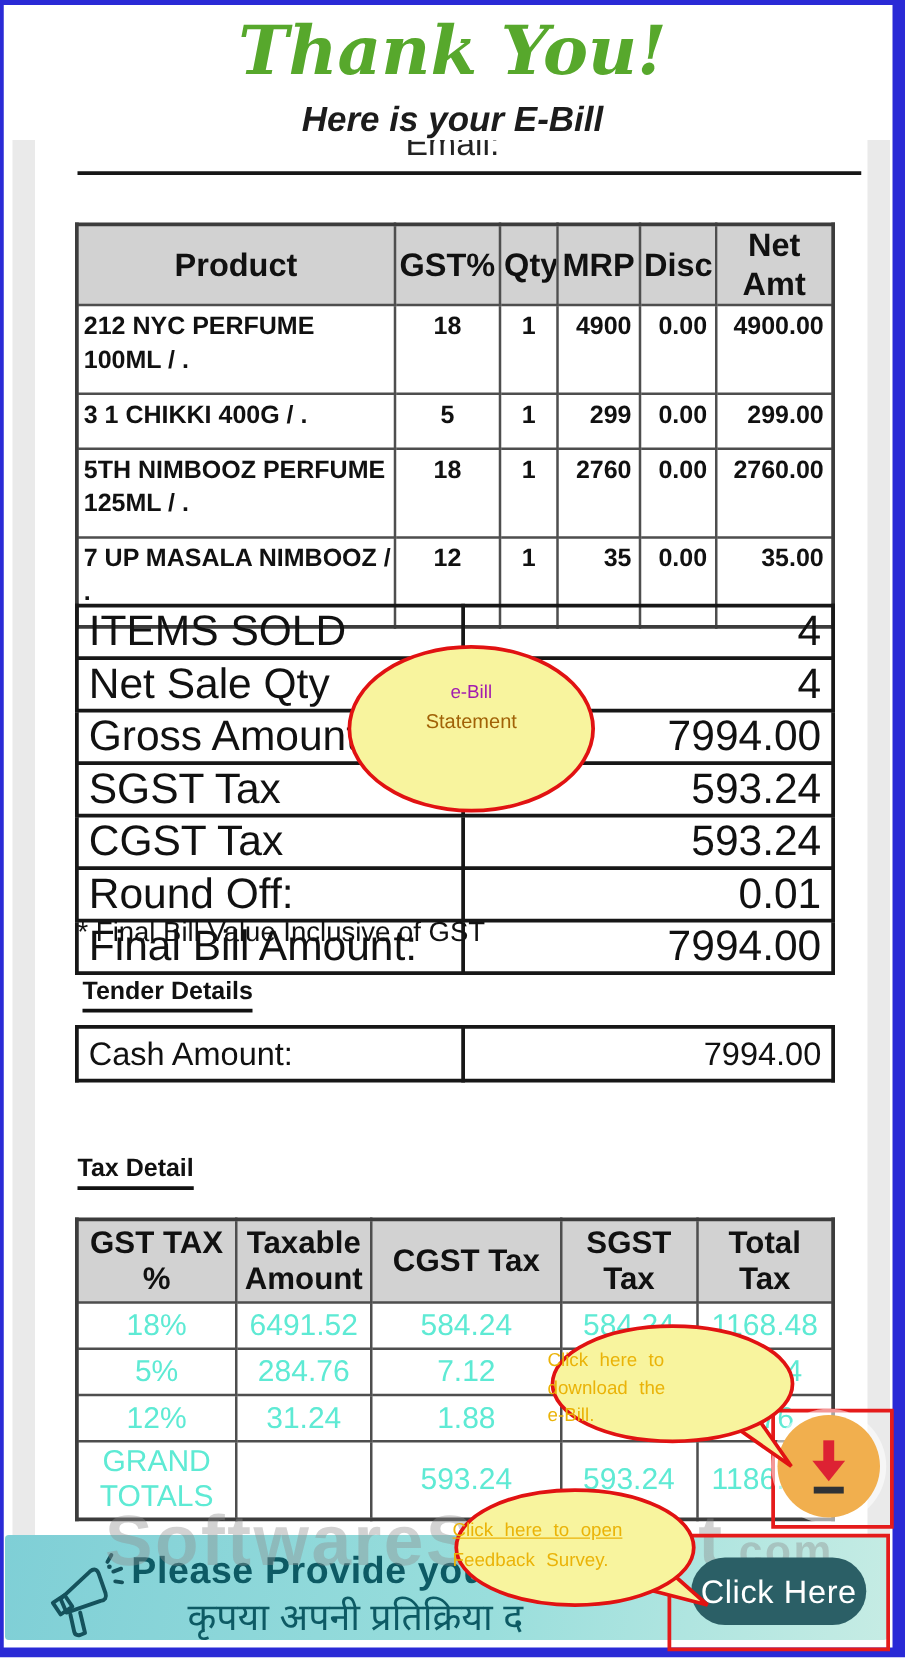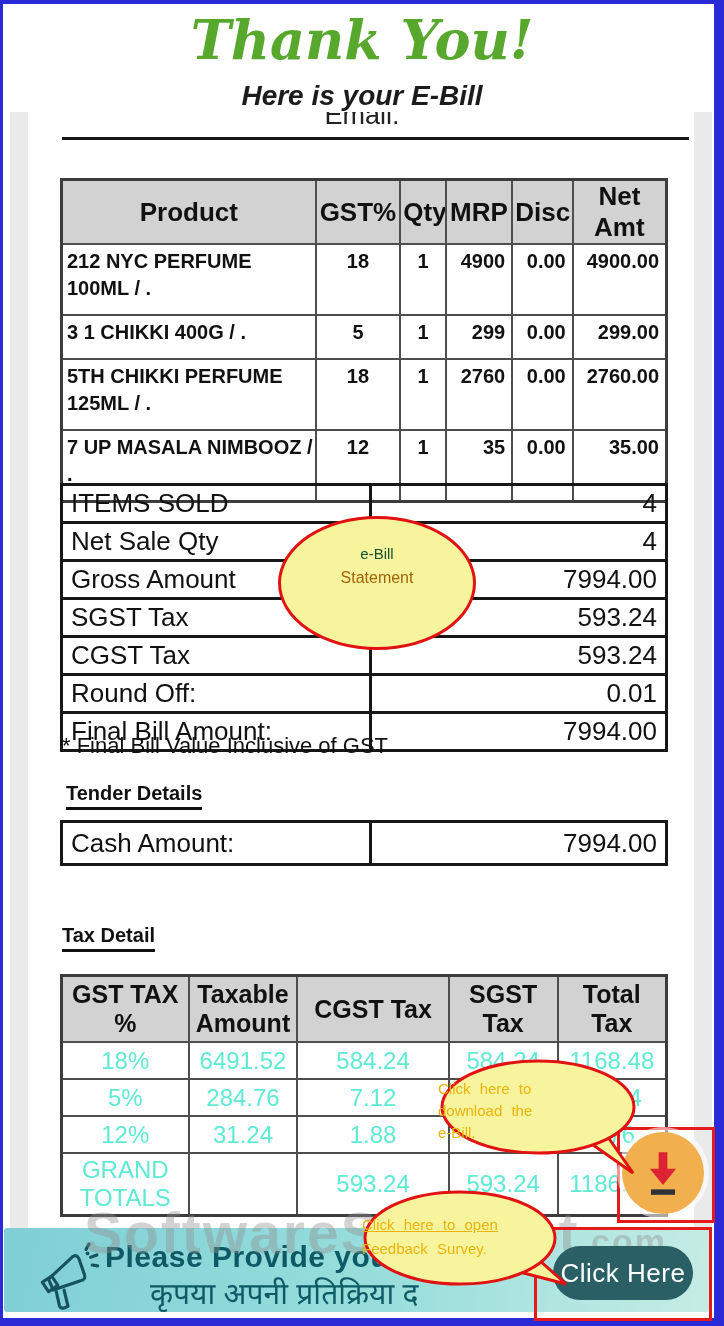--- a/index.html
+++ b/index.html
@@ -25,21 +25,21 @@
   .ptable th,.ptable td{border:2px solid #4e4e4e;overflow:hidden;}
   .ptable{border:3px solid #3c3c3c;}
   .ptable th{background:#d2d2d2;font-size:26px;font-weight:bold;color:#111;height:60px;padding:0 2px;}
   .ptable td{font-size:20px;font-weight:bold;color:#111;vertical-align:top;padding:3px 2px 12px 2px;line-height:1.35;}
   .ptable td.c{text-align:center;} .ptable td.r{text-align:right;padding-right:6px;}
   .ptable td.l{text-align:left;padding-left:4px;}
   .rh1{height:56px;} .rh2{height:36px;} .rh3{height:56px;} .rh4{height:54px;}
 
   
   .stable{left:60px;top:483px;width:608px;z-index:2;border:3px solid #171717;}
-  .stable td{border:3px solid #171717;font-size:26px;color:#111;height:35px;padding:0;}
+  .stable td{border:3px solid #171717;font-size:34px;color:#111;height:35px;padding:0;}
   .stable td.lab{padding-left:8px;text-align:left;}
   .stable td.val{padding-right:8px;text-align:right;}
   .note{left:62px;top:733px;font-size:22px;color:#111;z-index:2;}
   .secthead{font-size:20px;font-weight:bold;color:#111;border-bottom:3px solid #111;
             padding-bottom:2px;z-index:2;display:inline-block;}
   .tenderhead{left:66px;top:782px;}
   .ttable{left:60px;top:820px;width:608px;z-index:2;border:3px solid #171717;}
   .ttable td{border:3px solid #171717;font-size:26px;color:#111;height:38px;}
   .ttable td.lab{padding-left:8px;} .ttable td.val{padding-right:8px;text-align:right;}
 
@@ -47,21 +47,21 @@
   .taxhead{left:62px;top:924px;}
   .xtable{left:60px;top:958px;width:608px;z-index:2;border:3px solid #3c3c3c;margin-top:16px;}
   .xtable th,.xtable td{border:2px solid #4e4e4e;text-align:center;}
   .xtable th{background:#d2d2d2;font-size:25px;font-weight:bold;color:#111;height:64px;padding:0 4px;line-height:1.15;}
   .xtable td{font-size:24px;color:#5eead4;padding:0 2px;line-height:1.15;}
   .xr{height:37px;} .xg{height:62px;}
 
   
   .statement{left:278px;top:516px;width:192px;height:128px;background:#f8f49e;
              border:3px solid #e11212;border-radius:50%;z-index:5;}
-  .statement .t1{position:absolute;left:0;top:26px;width:100%;text-align:center;font-size:15px;color:#14532d;}
+  .statement .t1{position:absolute;left:0;top:26px;width:100%;text-align:center;font-size:15px;color:#a21caf;}
   .statement .t2{position:absolute;left:0;top:50px;width:100%;text-align:center;font-size:16px;color:#a16207;}
 
   
   .bubble{z-index:7;}
   .bubble svg{position:absolute;left:0;top:0;}
   .btext{position:absolute;left:0;width:100%;text-align:left;font-size:15px;color:#eab308;word-spacing:5px;}
 
   
   .dlrect{left:617px;top:1127px;width:92px;height:90px;border:3px solid #e51b1b;z-index:6;}
   .dlcircle{left:622px;top:1132px;width:82px;height:82px;border-radius:50%;background:#f1af4e;
@@ -126,21 +126,21 @@
     </tr>
     <tr class="rh2">
       <td class="l">3 1 CHIKKI 400G / .</td>
       <td class="c">5</td>
       <td class="c">1</td>
       <td class="r">299</td>
       <td class="r">0.00</td>
       <td class="r">299.00</td>
     </tr>
     <tr class="rh3">
-      <td class="l">5TH CHIKKI PERFUME 125ML / .</td>
+      <td class="l">5TH NIMBOOZ PERFUME 125ML / .</td>
       <td class="c">18</td>
       <td class="c">1</td>
       <td class="r">2760</td>
       <td class="r">0.00</td>
       <td class="r">2760.00</td>
     </tr>
     <tr class="rh4">
       <td class="l">7 UP MASALA NIMBOOZ / .</td>
       <td class="c">12</td>
       <td class="c">1</td>

